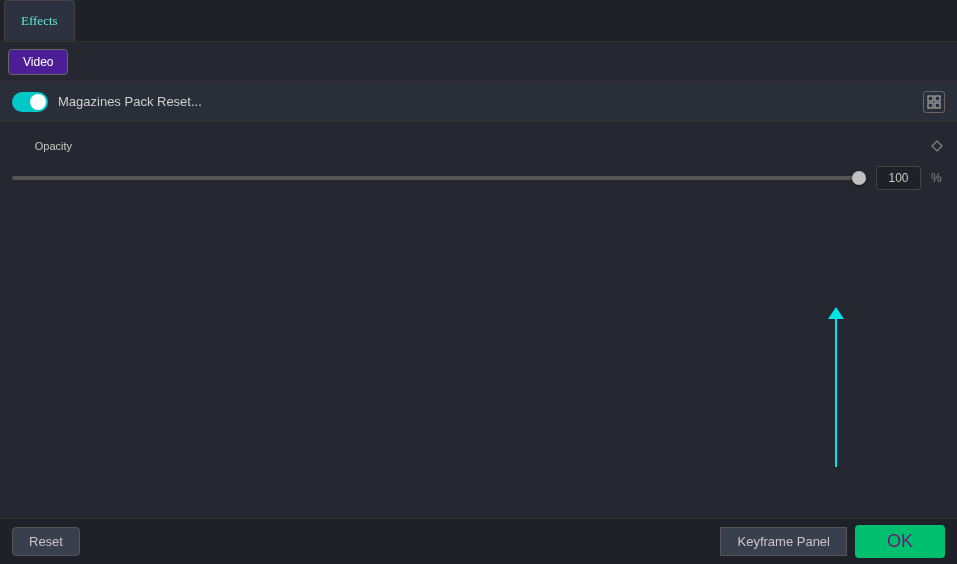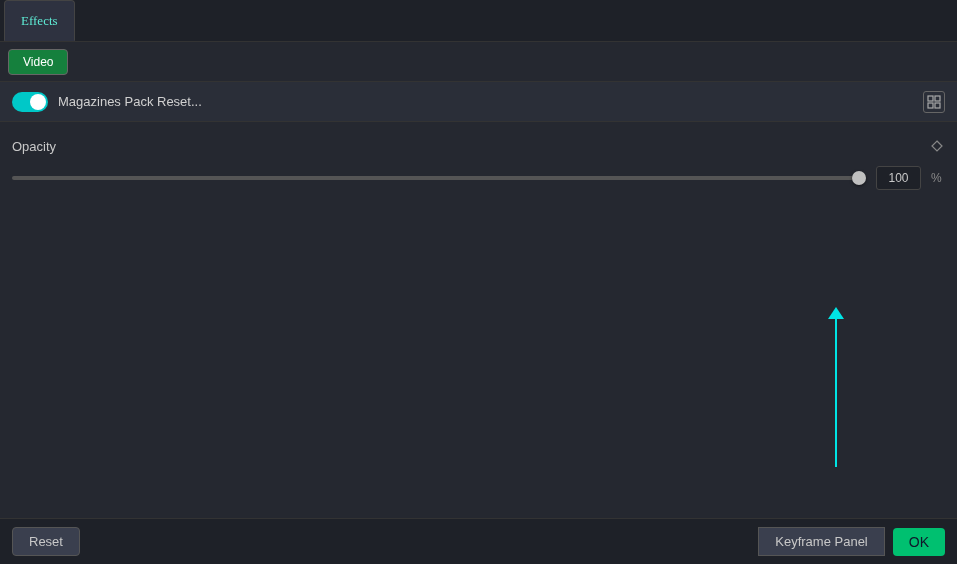--- a/index.html
+++ b/index.html
@@ -64,21 +64,21 @@
       padding: 5px 14px;
       border-radius: 4px;
       cursor: pointer;
       font-size: 12px;
       color: #c8c8c8;
       background: transparent;
       border: 1px solid #555;
     }
 
     .secondary-tab.active {
-      background-color: #15803d;
+      background-color: #4c1d95;
       border-color: #666;
       color: #ffffff;
     }
 
     
     .effect-row {
       display: flex;
       align-items: center;
       height: 40px;
       padding: 0 12px;
@@ -137,22 +137,23 @@
     
     .opacity-row {
       display: flex;
       align-items: center;
       gap: 8px;
       margin-bottom: 12px;
     }
 
     .opacity-label {
       color: #c8c8c8;
-      font-size: 13px;
+      font-size: 11px;
       min-width: 60px;
+      text-align: right;
     }
 
     .spacer {
       flex: 1;
     }
 
     .diamond-icon {
       width: 16px;
       height: 16px;
       display: flex;
@@ -290,26 +291,26 @@
       padding: 6px 16px;
       background-color: #3a3f4e;
       border: 1px solid #555;
       border-radius: 0;
       color: #c8c8c8;
       font-size: 13px;
       cursor: pointer;
     }
 
     .ok-button {
-      padding: 6px 16px;
+      padding: 6px 32px;
       background-color: #00c070;
       border: none;
       border-radius: 4px;
-      color: #0f172a;
-      font-size: 14px;
+      color: #701a75;
+      font-size: 18px;
       cursor: pointer;
       font-weight: 500;
     }
   </style>
 </head>
 <body>
 
 <div class="tab-bar">
   <button class="tab active">Effects</button>
 </div>

